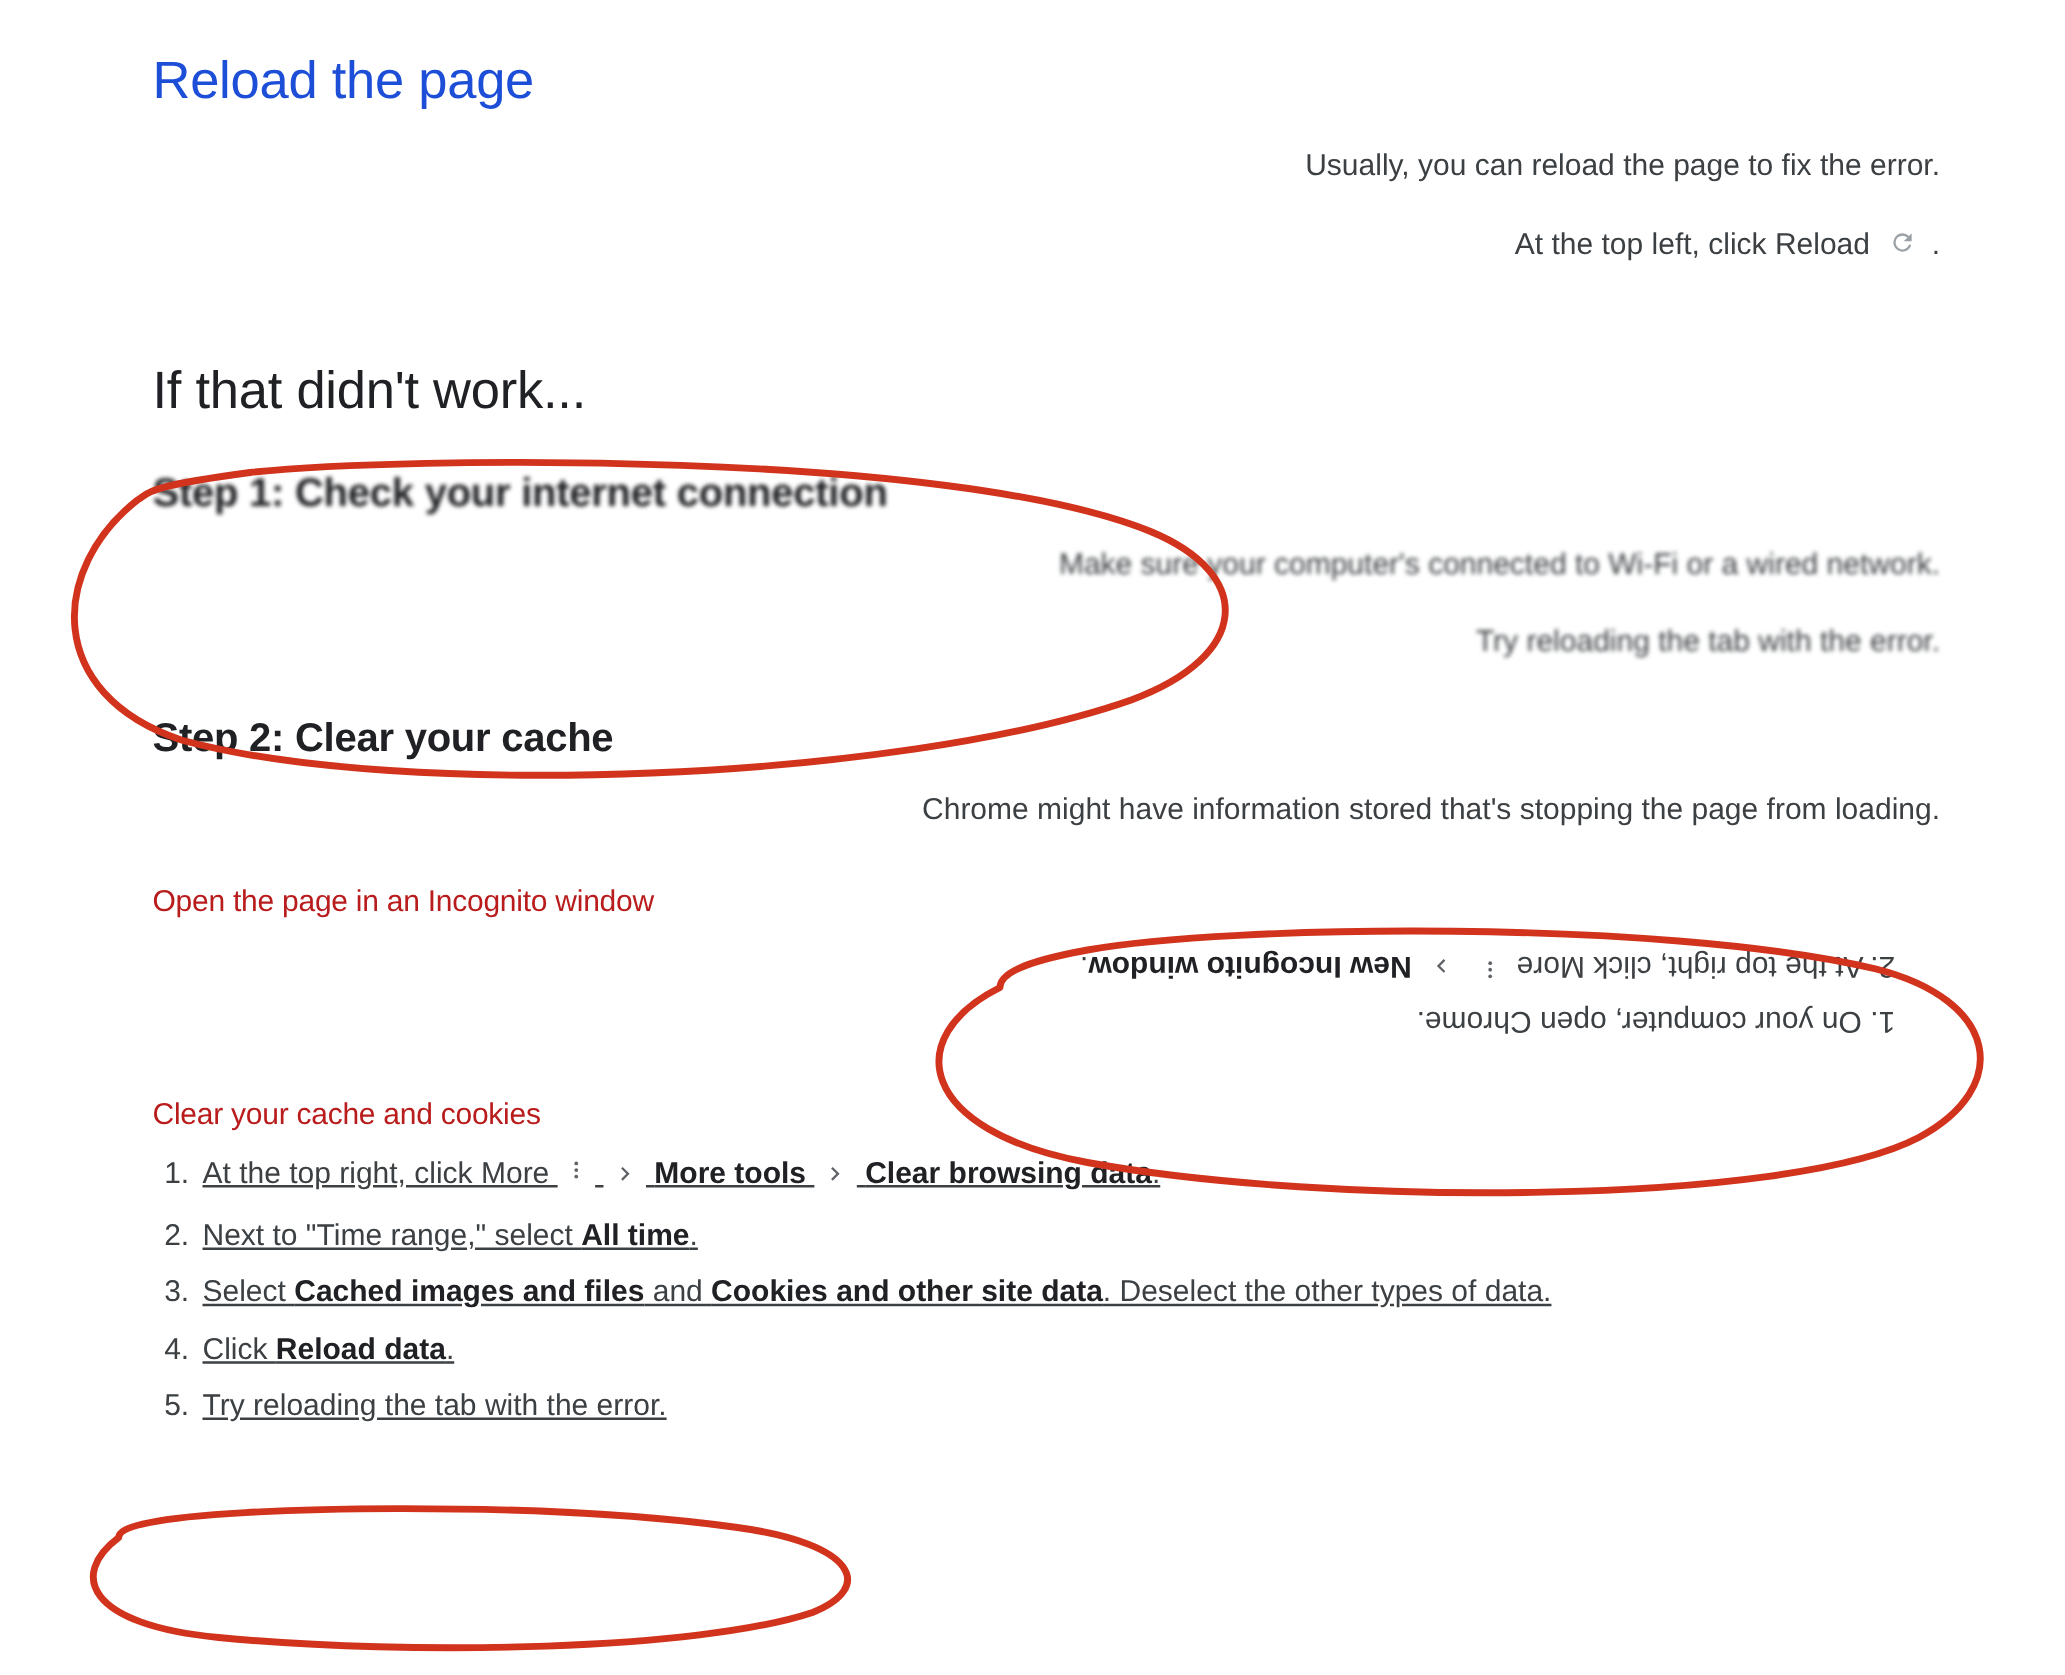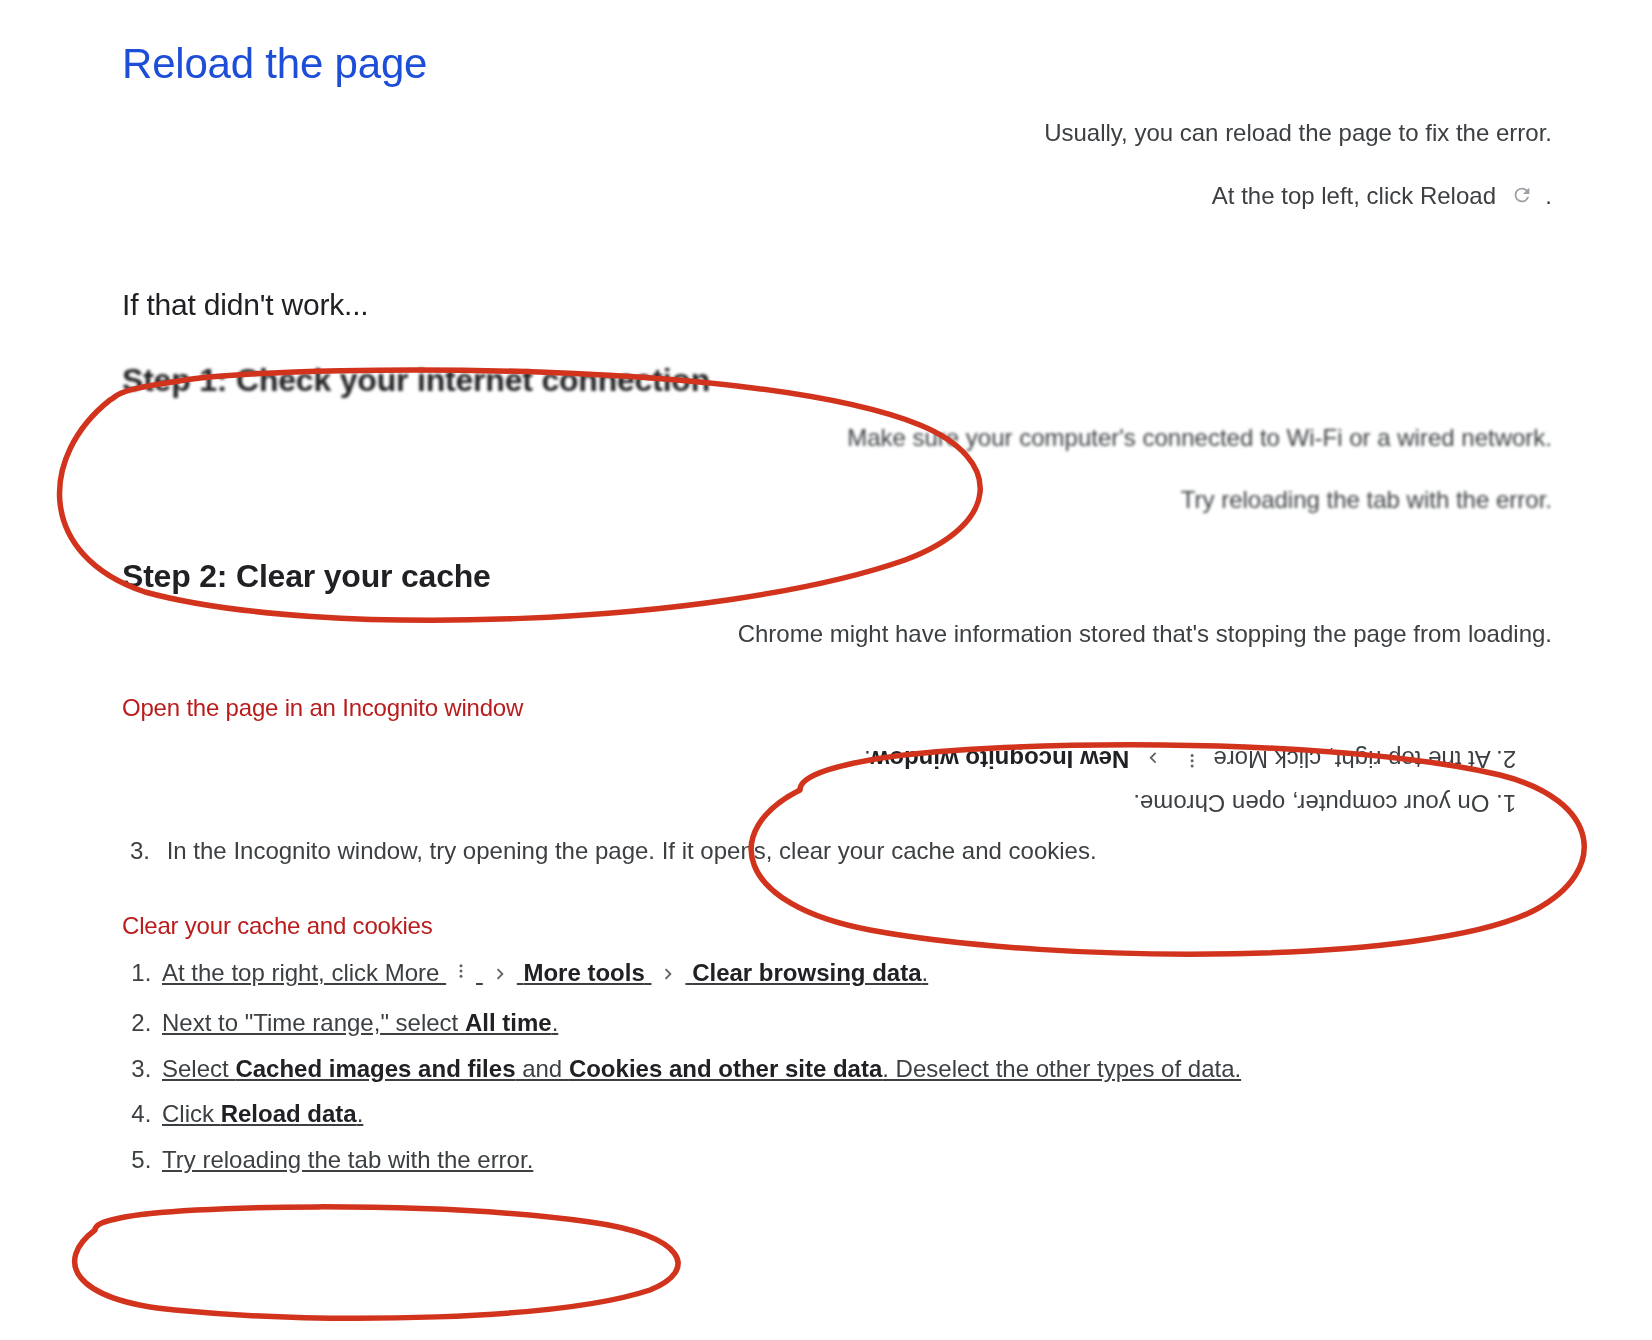--- a/index.html
+++ b/index.html
@@ -1,19 +1,19 @@
 <!DOCTYPE html>
 <html><head>
 <meta charset="utf-8">
 <style>
   html,body{margin:0;padding:0;background:#fff;color:#202124;font-family:Arial,Helvetica,sans-serif;}
   body{width:1652px;min-height:1340px;position:relative;}
   .page{position:absolute;left:122px;top:40px;width:1430px;}
   h1.sec{font-family:"Google Sans","Product Sans",Arial,Helvetica,sans-serif;font-weight:400;font-size:42px;color:#1d4ed8;margin:0 0 28px 0;letter-spacing:-0.2px;}
-  h2.sec{font-family:"Google Sans","Product Sans",Arial,Helvetica,sans-serif;font-weight:400;font-size:30px;color:#202124;margin:72px 0 36px 0;letter-spacing:-0.2px;}
+  h2.sec{font-family:"Google Sans","Product Sans",Arial,Helvetica,sans-serif;font-weight:400;font-size:42px;color:#202124;margin:72px 0 36px 0;letter-spacing:-0.2px;}
   h3.step{font-family:Arial,Helvetica,sans-serif;font-weight:700;font-size:32px;color:#202124;margin:0 0 22px 0;letter-spacing:-0.2px;}
   h4.sub{font-family:Arial,Helvetica,sans-serif;font-weight:400;font-size:24px;color:#b91c1c;margin:42px 0 10px 0;letter-spacing:-0.2px;}
   p.body{font-family:Arial,Helvetica,sans-serif;font-weight:400;font-size:24px;color:#3c4043;margin:0 0 28px 0;line-height:1.45;text-align:right;}
   ol.num{font-family:Arial,Helvetica,sans-serif;font-size:24px;color:#3c4043;margin:8px 0 0 0;padding-left:36px;line-height:1.9;text-decoration:underline;}
   ol.num li{padding-left:4px;}
   ol.num b{color:#202124;font-weight:700;}
 
   .blurred{filter:blur(1.5px);}
 
   
@@ -97,24 +97,20 @@
           <span class="chev-ico">
             <svg viewBox="0 0 24 24">
                 <path fill="#5f6368" d="M8.59 16.59 13.17 12 8.59 7.41 10 6l6 6-6 6z"></path>
               </svg>
           </span>
           <b> New Incognito window</b><span>.</span>
         </div>
       </div>
     </div>
 
-    <p class="li3">
-      <span class="num">3.</span>
-      <span>In the Incognito window, try opening the page. If it opens, clear your cache and cookies.</span>
-    </p>
 
     <h4 class="sub">Clear your cache and cookies</h4>
 
     <ol class="num">
       <li>
         <span>At the top right, click More </span>
         <span class="more-ico">
           <svg viewBox="0 0 24 24">
               <circle fill="#5f6368" cx="12" cy="5" r="2"></circle>
               <circle fill="#5f6368" cx="12" cy="12" r="2"></circle>

